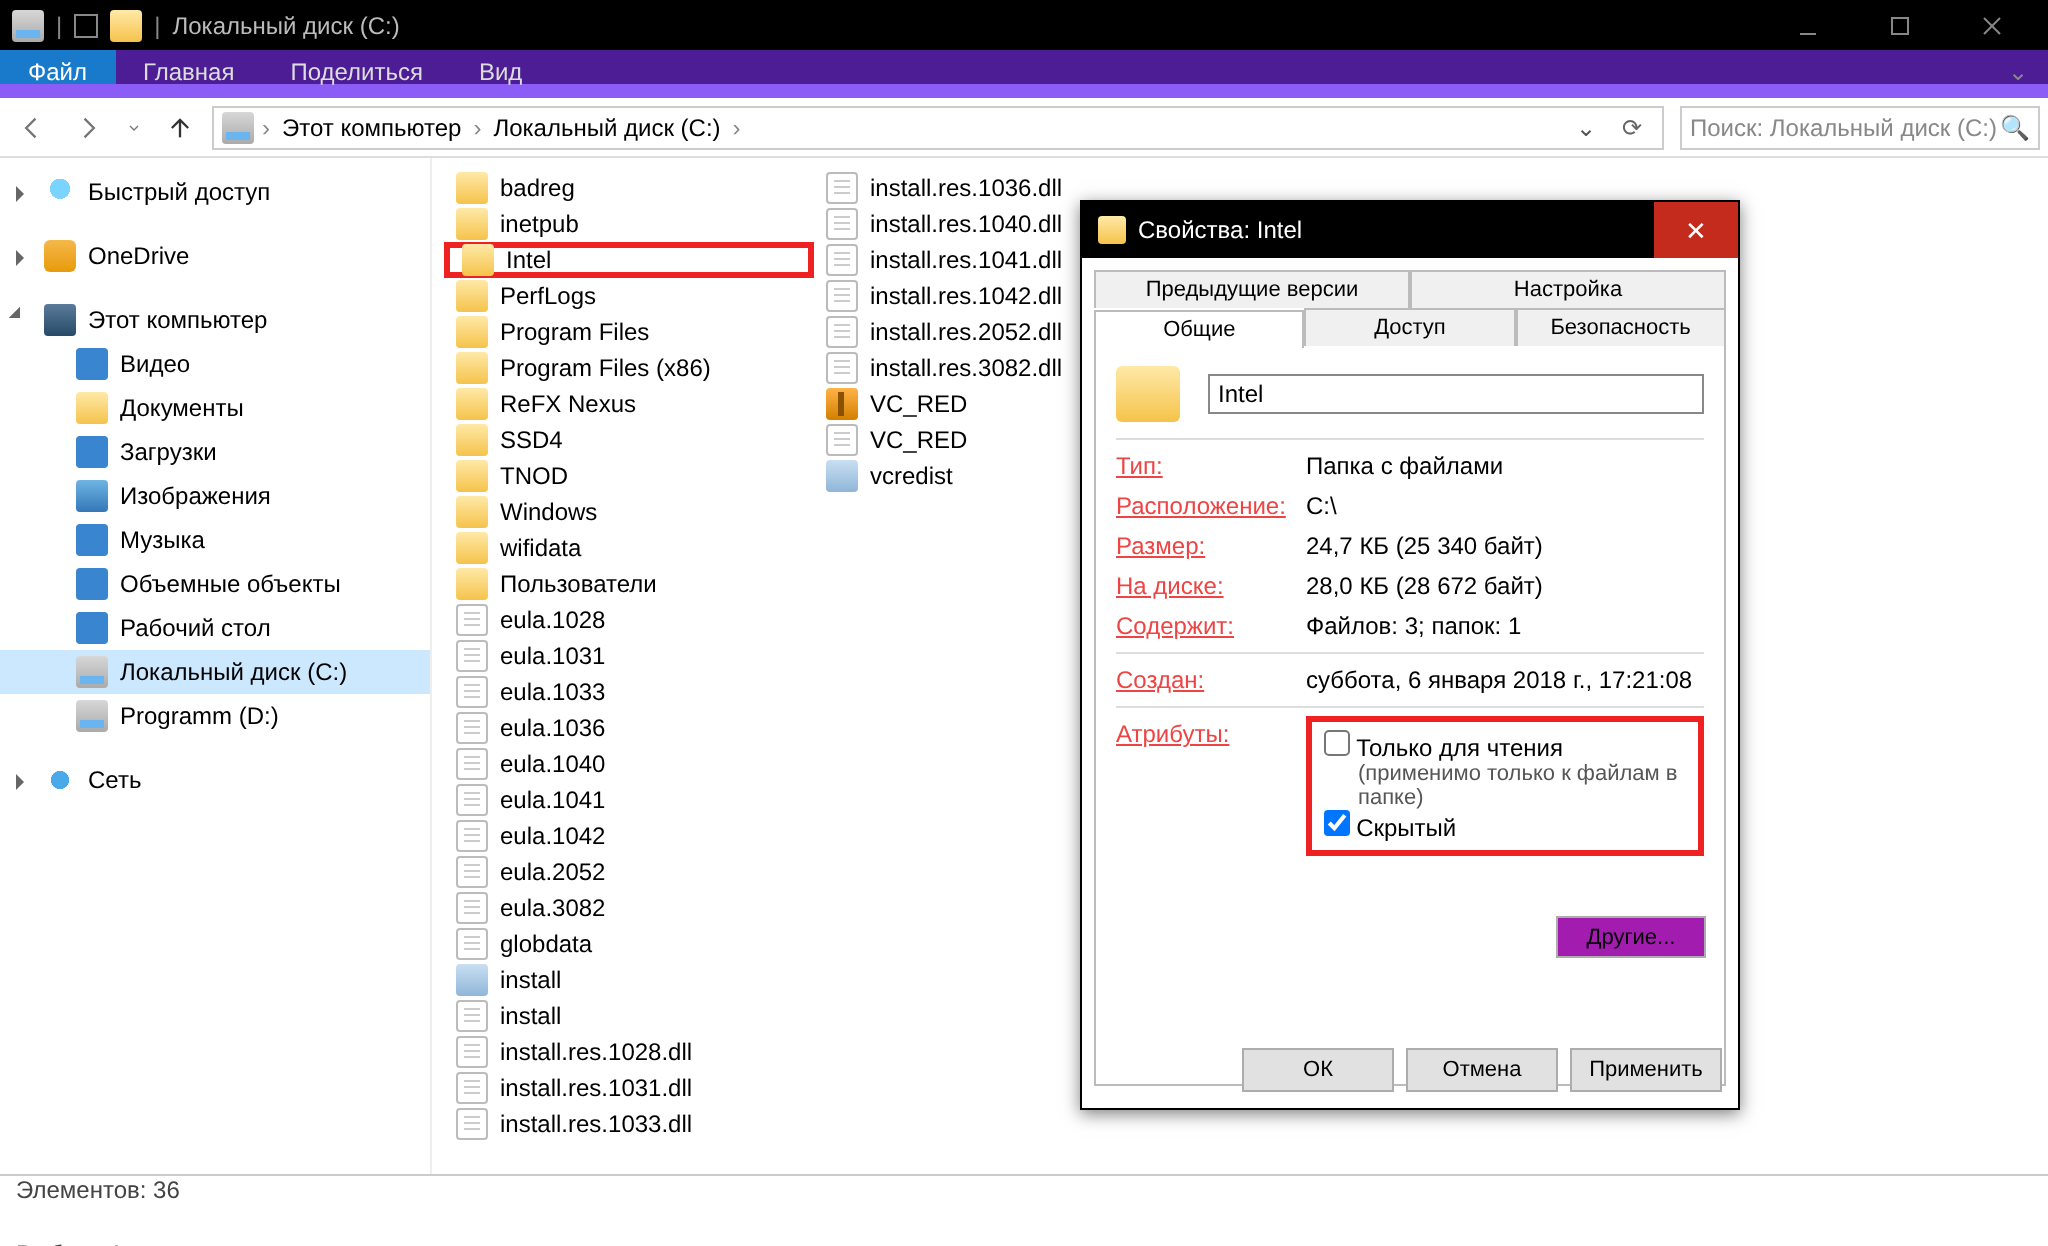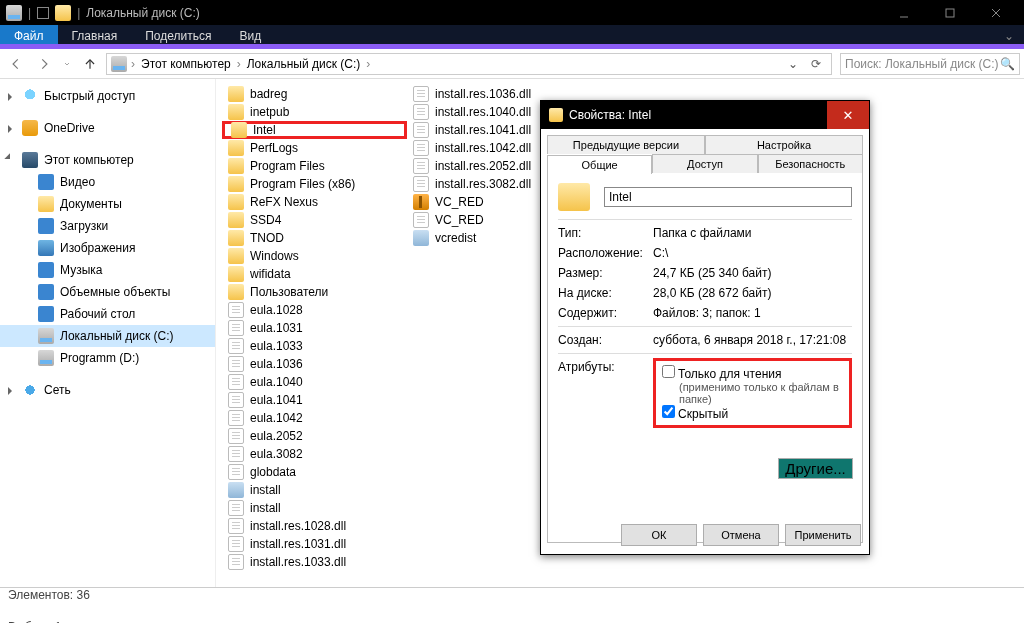--- a/index.html
+++ b/index.html
@@ -6,21 +6,21 @@
   body { background: #000; width: 1024px; height: 623px; overflow: hidden; position: relative; }
 
   
   .titlebar { height: 25px; background: #000; color: #ccc; display: flex; align-items: center; padding: 0 6px; gap: 6px; }
   .titlebar .title { color: #bbb; }
   .titlebar .sys { margin-left: auto; display:flex; gap:2px; }
   .titlebar .sys span { width: 44px; height:25px; display:inline-flex; align-items:center; justify-content:center; color:#888; }
   .titlebar .sys span svg { width:10px; height:10px; stroke:#888; fill:none; stroke-width:1; }
 
   
-  .ribbon { height: 24px; background: #0f172a; display: flex; align-items: stretch; border-bottom:5px solid #8b5cf6; }
+  .ribbon { height: 24px; background: #4c1d95; display: flex; align-items: stretch; border-bottom:7px solid #8b5cf6; }
   .ribbon .file { background:#1979ca; color:#fff; padding:4px 14px; font-size:12px; }
   .ribbon .tab { padding:4px 14px; color:#ddd; }
   .ribbon .caret { margin-left:auto; padding:4px 10px; color:#888; }
 
   
   .addr { height: 30px; background:#fff; display:flex; align-items:center; gap:4px; padding:0 4px; border-bottom:1px solid #ddd; }
   .addr .nav-btn { width:24px; height:24px; display:flex; align-items:center; justify-content:center; color:#555; }
   .addr .nav-btn svg { width:14px; height:14px; fill:none; stroke:#777; stroke-width:2; }
   .addr .nav-btn.up svg { stroke:#333; }
   .addr .path { flex:1; height:22px; border:1px solid #ccc; display:flex; align-items:center; padding:0 4px; gap:4px; }
@@ -79,25 +79,25 @@
   .dlg .tabs .t { border:1px solid #bbb; border-bottom:none; padding:3px 0; font-size:11px; background:#f0f0f0; text-align:center; }
   .dlg .tabs .t.row1 { width:50%; }
   .dlg .tabs .t.row2 { width:33.33%; }
   .dlg .tabs .t.active { background:#fff; position:relative; top:1px; }
   .dlg .body { margin:0 6px; border:1px solid #bbb; border-top:none; padding:10px 10px 6px 10px; height:370px; }
   .dlg .namebox { display:flex; gap:14px; align-items:center; margin-bottom:8px; }
   .dlg .namebox .bigfolder { width:32px; height:28px; background:linear-gradient(#ffe9a8,#f5c34a); border-radius:3px; }
   .dlg .namebox input { flex:1; height:20px; border:1px solid #888; padding:0 4px; font-size:12px; }
   .dlg hr { border:none; border-top:1px solid #ddd; margin:6px 0; }
   .dlg .row { display:flex; margin:6px 0; font-size:12px; }
-  .dlg .row .k { width:95px; color:#000000; }
+  .dlg .row .k { width:95px; color:#ef4444;text-decoration:underline; }
   .dlg .row .v { flex:1; color:#000; }
   .dlg .attr { border:3px solid #e22; padding:4px 6px; margin-top:-2px; }
   .dlg .attr label { display:block; font-size:11px; }
-  .dlg .otherbtn { position:absolute; right:16px; bottom:75px; width:75px; height:21px; border:1px solid #adadad; background:#0f766e; font-size:15px; text-align:center; line-height:20px; }
+  .dlg .otherbtn { position:absolute; right:16px; bottom:75px; width:75px; height:21px; border:1px solid #adadad; background:#a21caf; font-size:11px; text-align:center; line-height:20px; }
   .dlg .btns { position:absolute; bottom:8px; right:8px; display:flex; gap:6px; }
   .dlg .btns button { width:76px; height:22px; border:1px solid #adadad; background:#e1e1e1; font-size:11px; }
 </style>
 </head>
 <body>
 
 <div class="titlebar">
   <span class="ico ic-drive" style="width:16px;height:16px"></span>
   <span style="color:#888">|</span>
   <span style="width:12px;height:12px;border:1px solid #888"></span>

